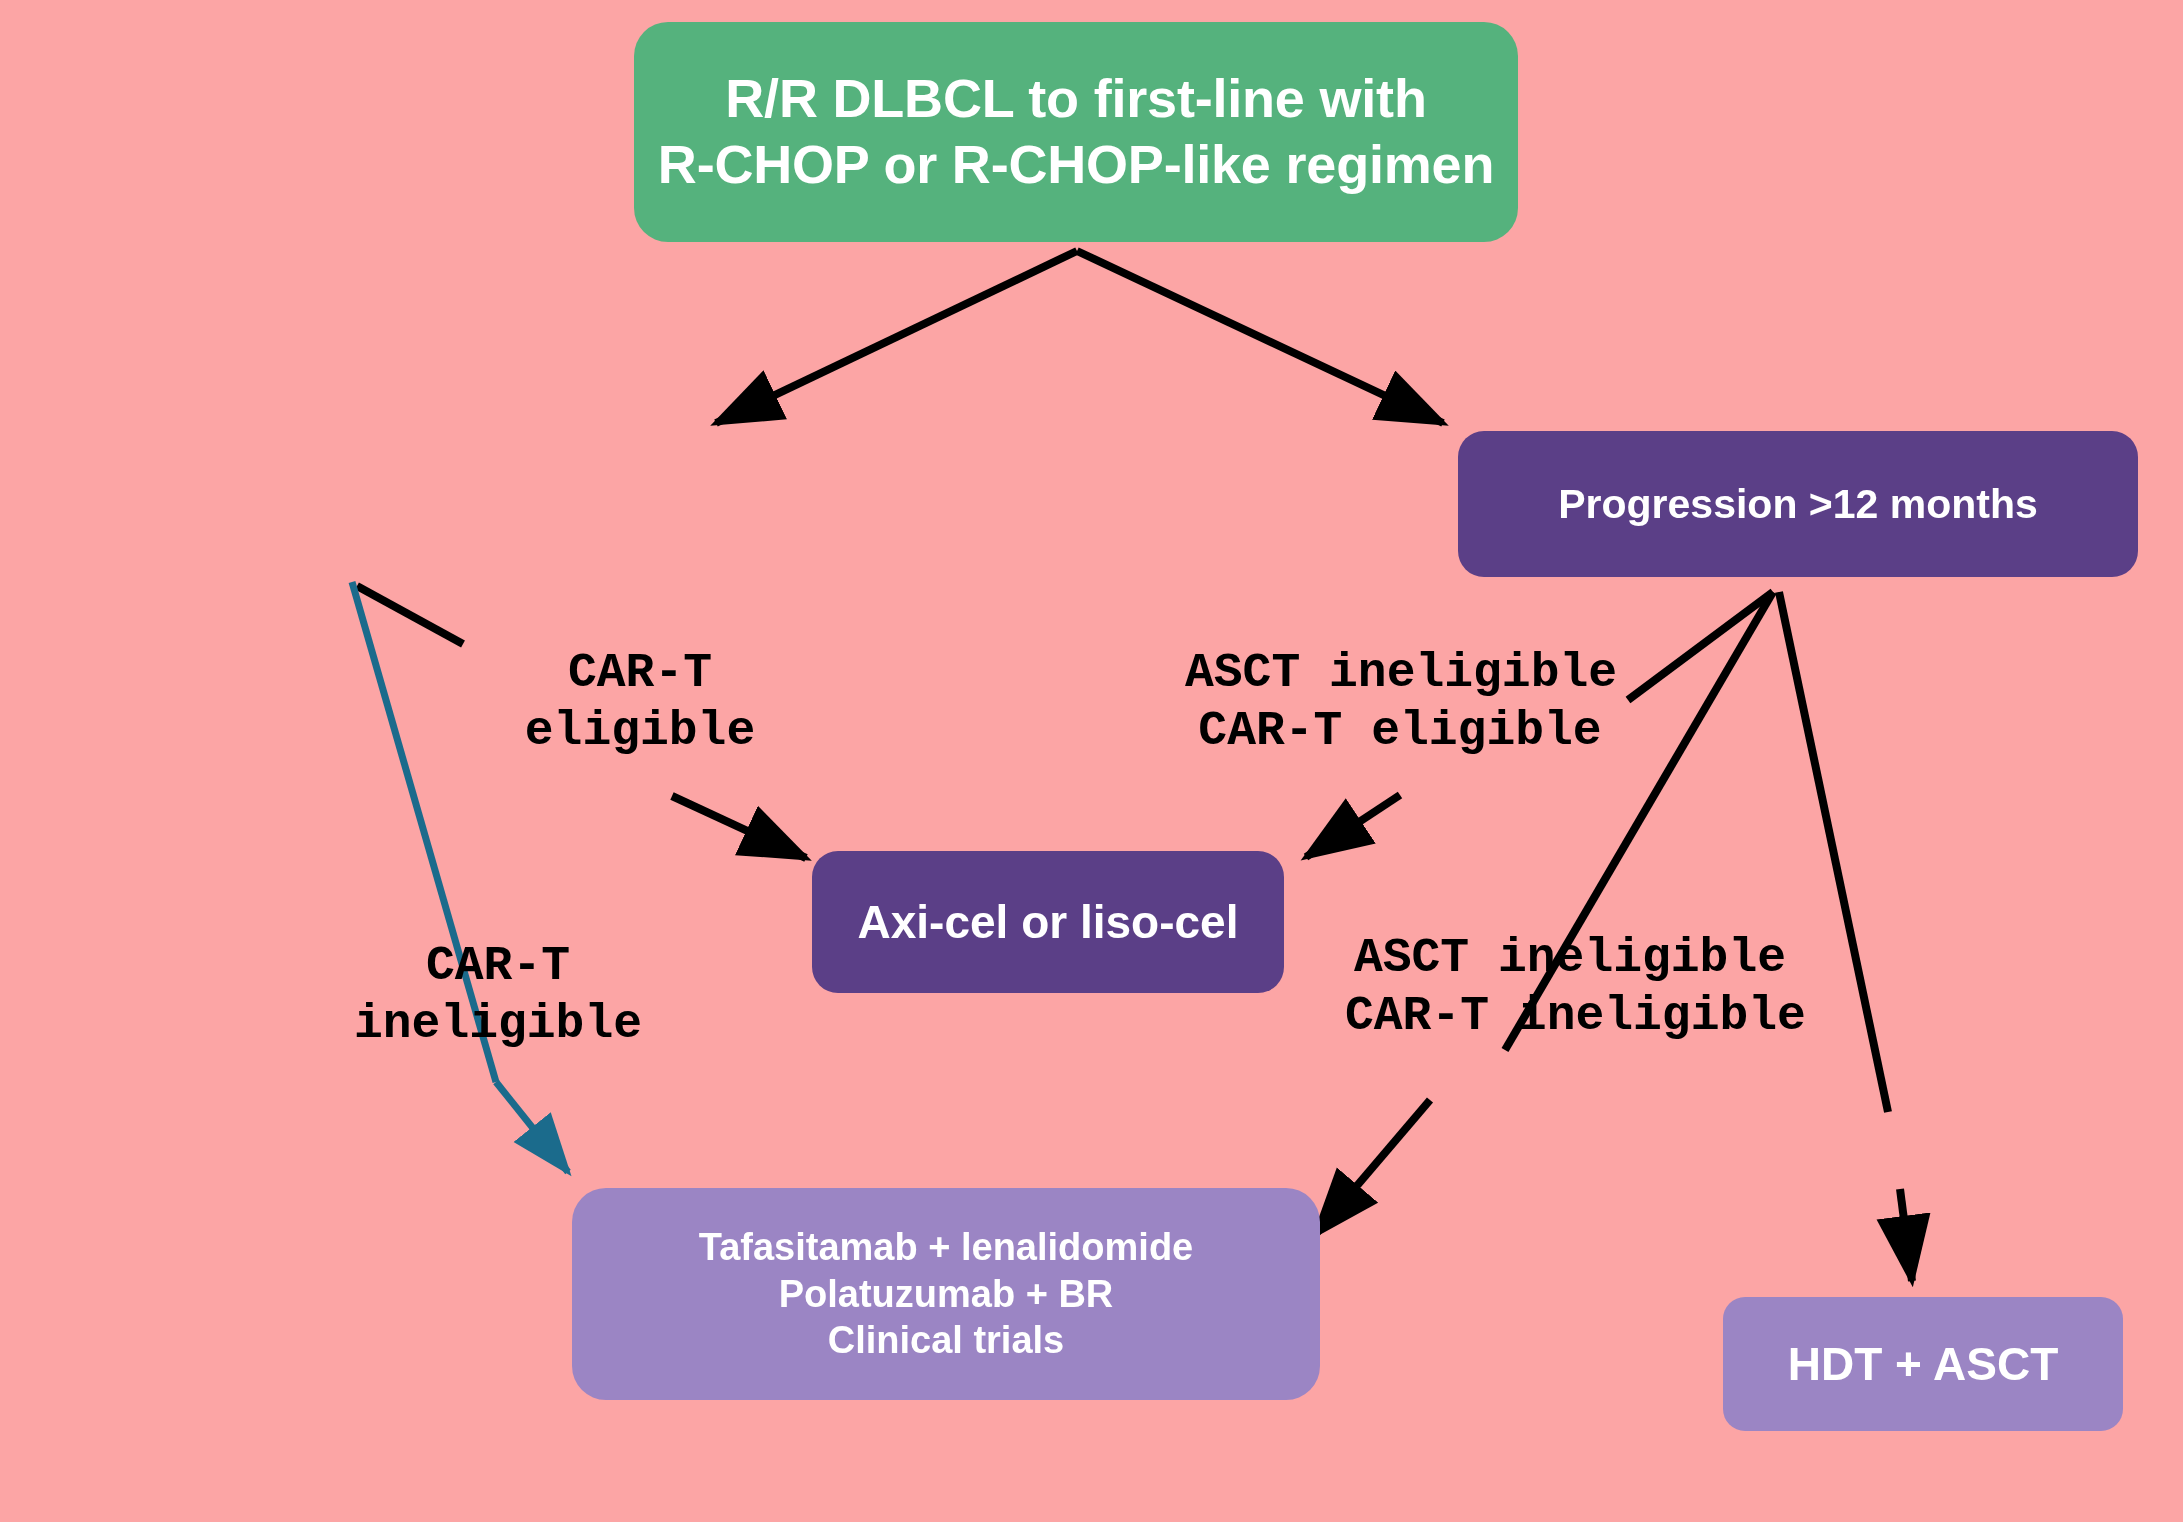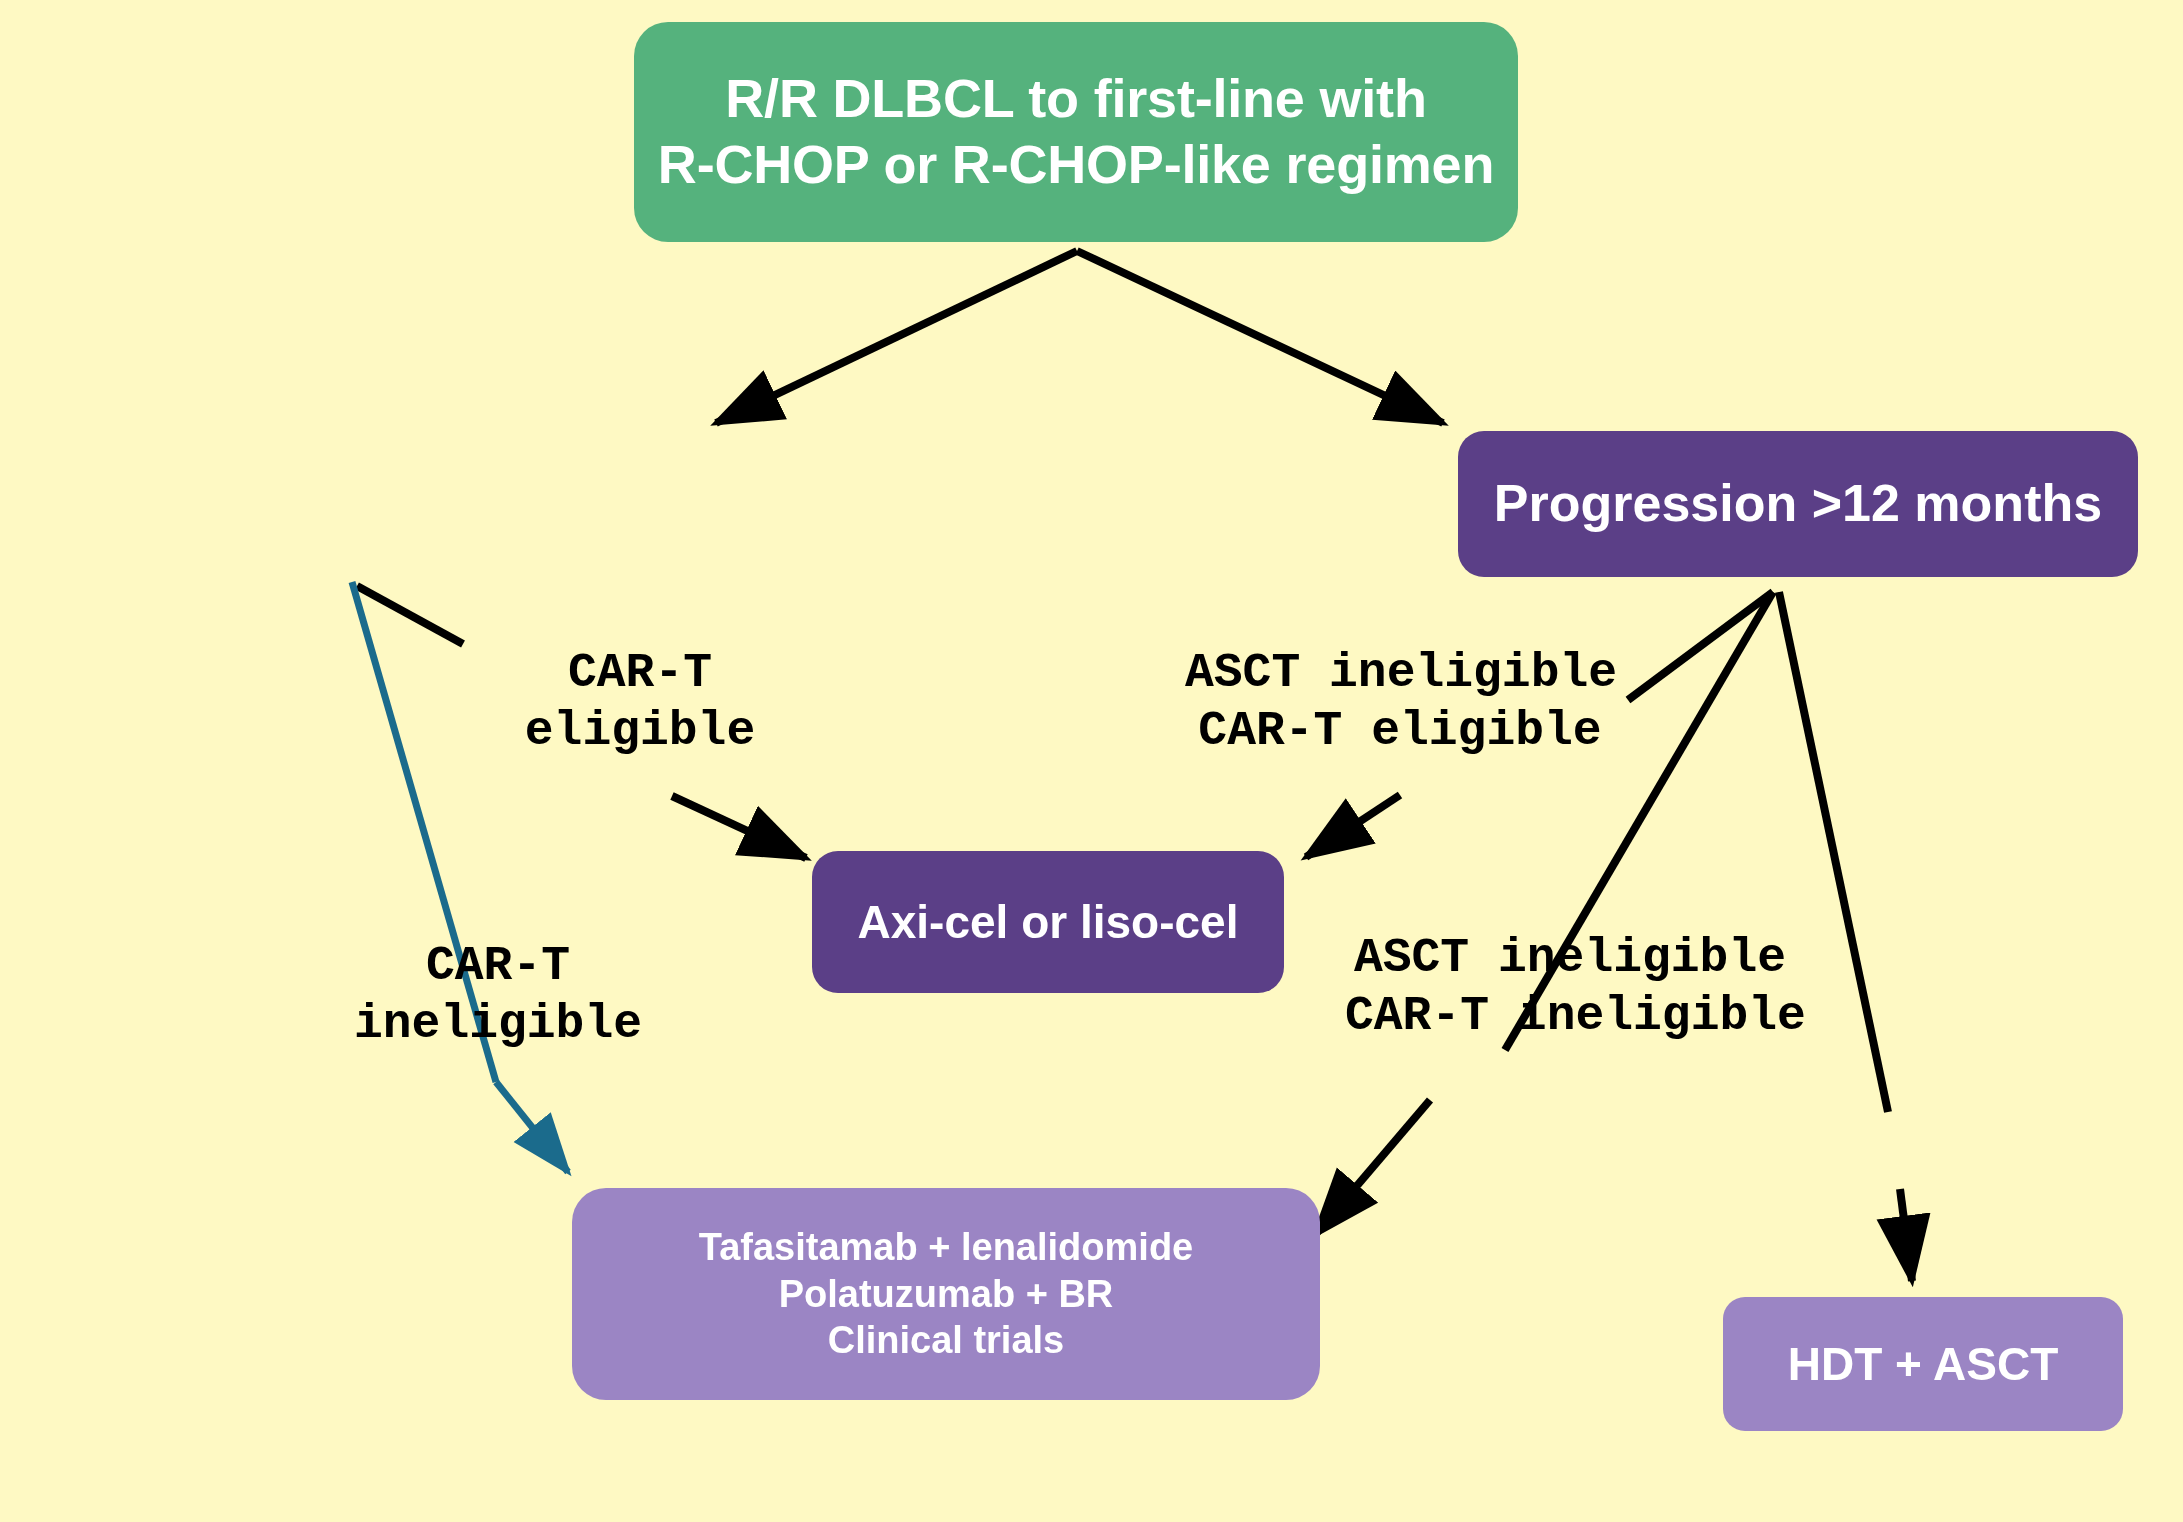--- a/index.html
+++ b/index.html
@@ -7,21 +7,21 @@
     padding: 0;
     background: #ffffff;
   }
   body {
     font-family: "Liberation Sans", sans-serif;
   }
   #canvas {
     position: relative;
     width: 2183px;
     height: 1522px;
-    background: #fef9c3;
+    background: #fca5a5;
     overflow: hidden;
   }
   #edges {
     position: absolute;
     left: 0;
     top: 0;
     width: 2183px;
     height: 1522px;
     pointer-events: none;
   }
@@ -47,21 +47,21 @@
     letter-spacing: -0.2px;
   }
   #node-prog-le {
     left: 44px; top: 431px; width: 656px; height: 146px;
     border-radius: 26px;
     font-size: 52px;
   }
   #node-prog-gt {
     left: 1458px; top: 431px; width: 680px; height: 146px;
     border-radius: 26px;
-    font-size: 52px;
+    font-size: 41px;
   }
   #node-cart-product {
     left: 812px; top: 851px; width: 472px; height: 142px;
     border-radius: 26px;
     font-size: 46px;
   }
   #node-salvage {
     left: 572px; top: 1188px; width: 748px; height: 212px;
     border-radius: 34px;
     font-size: 38px;

